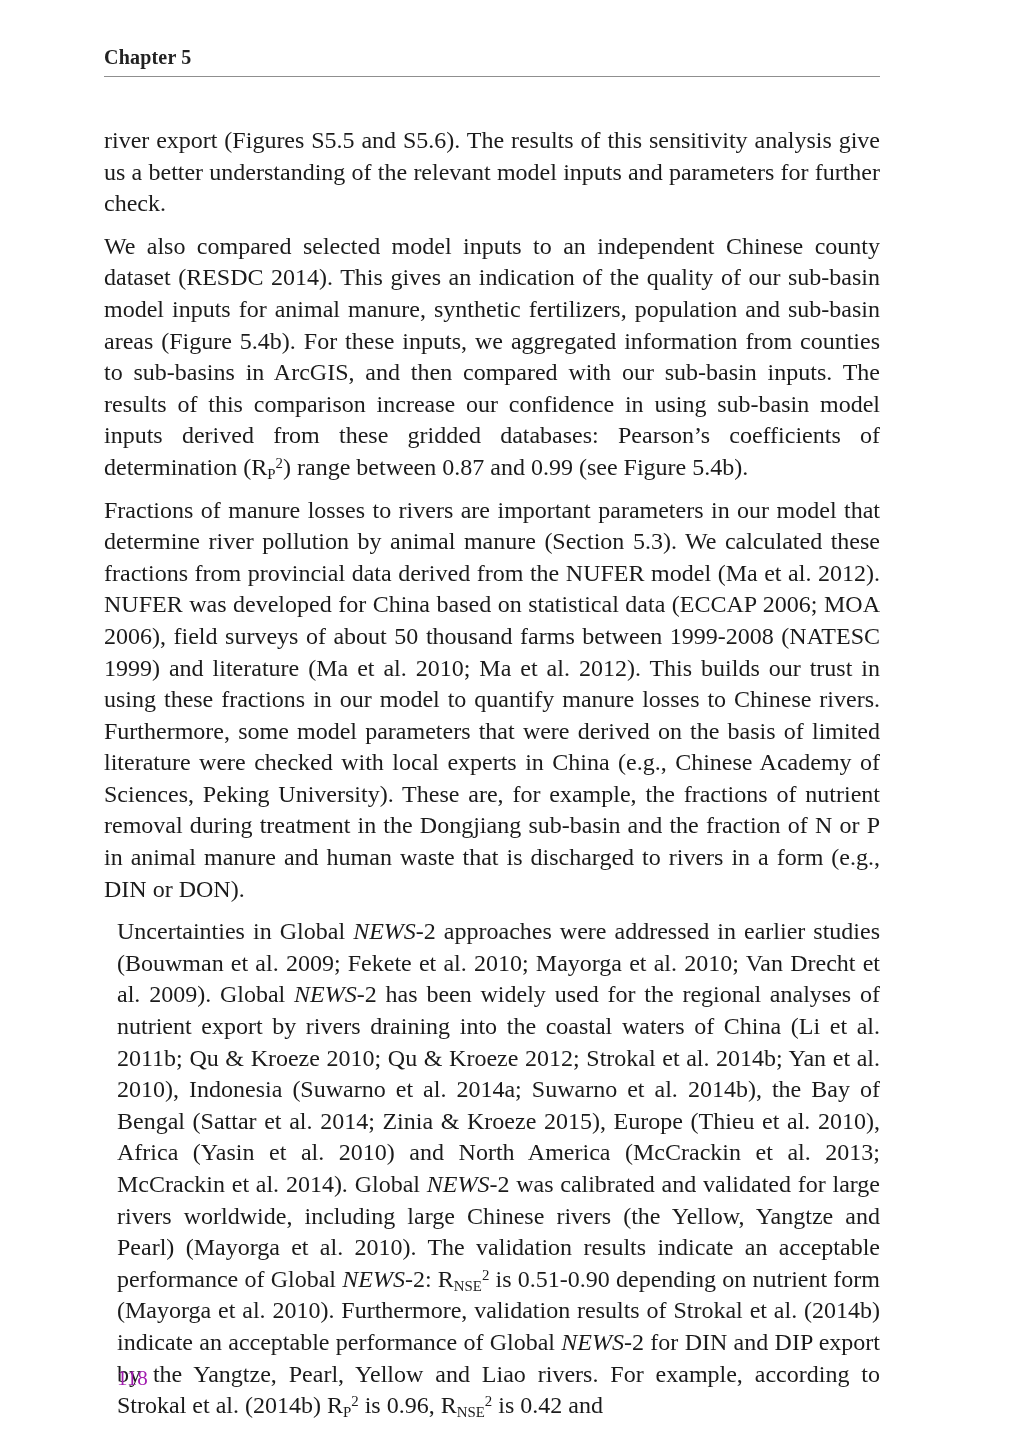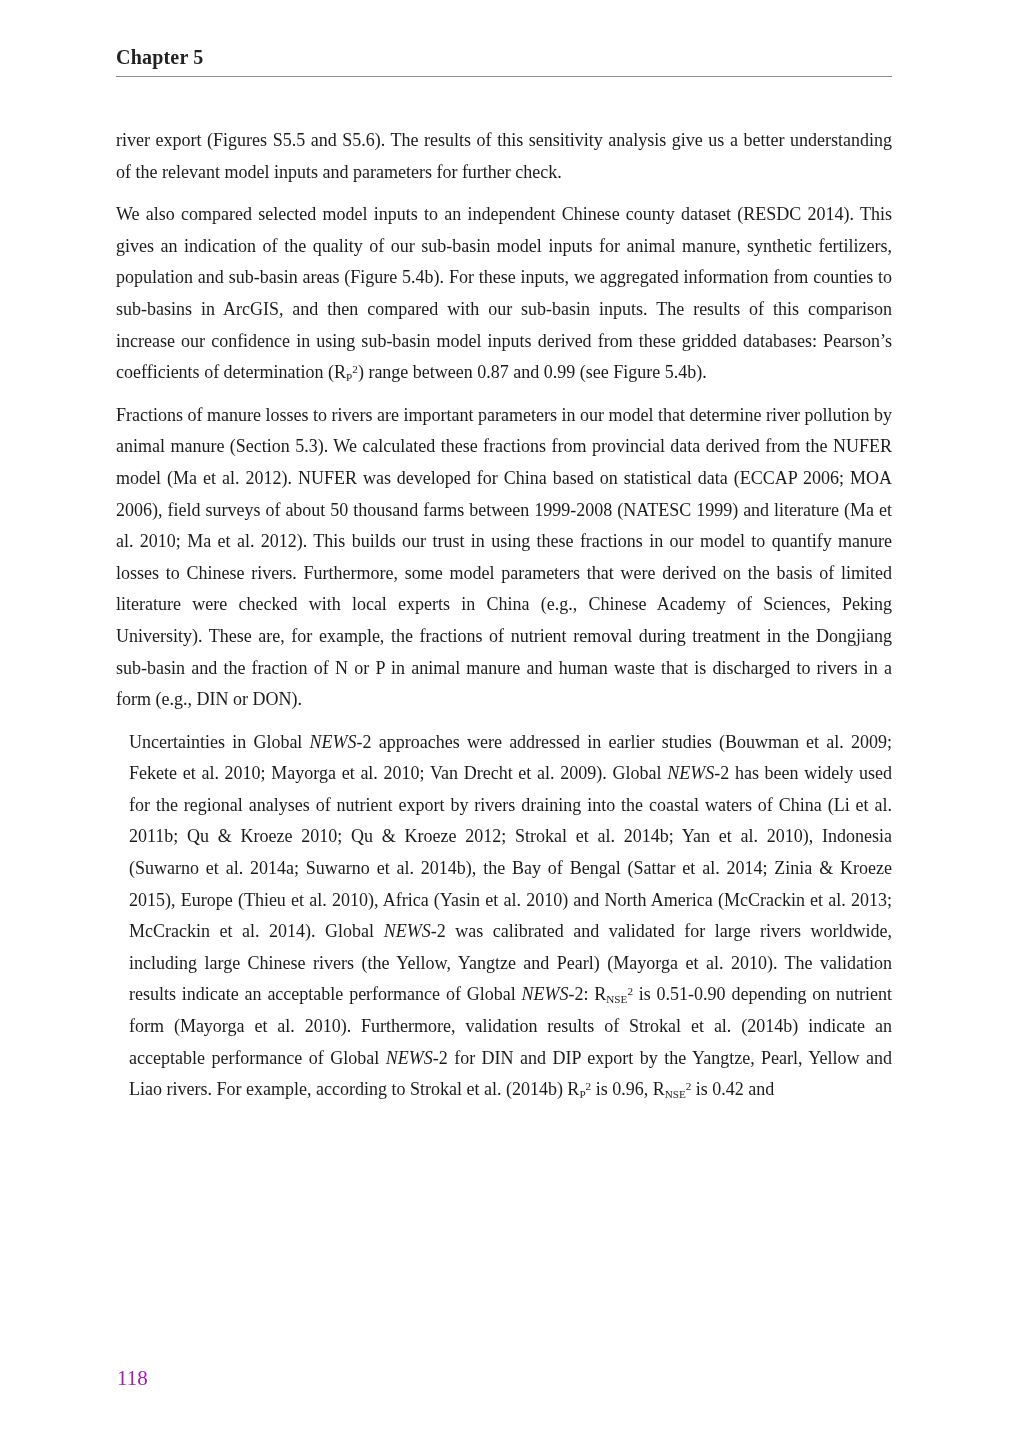--- a/index.html
+++ b/index.html
@@ -11,21 +11,21 @@
     position: relative;
     width: 1018px;
     height: 1440px;
     background: #ffffff;
     font-family: "Liberation Serif", "DejaVu Serif", serif;
     color: #1b1b1b;
     overflow: hidden;
   }
   .content {
     position: absolute;
-    left: 116px;
+    left: 104px;
     top: 46px;
     width: 776px;
     font-family: Liberation Serif, serif;
   }
   .running-head {
     font-size: 20px;
     font-weight: bold;
     color: #222222;
     padding-bottom: 7px;
     letter-spacing: 0.2px;
@@ -34,21 +34,21 @@
     border: none;
     border-top: 1.5px solid #8f8f8f;
     margin: 0;
     width: 776px;
   }
   .body-text {
     margin-top: 48px;
   }
   .para {
     margin: 0 0 11px 0;
-    font-size: 18px;
+    font-size: 24px;
     line-height: 31.6px;
     text-align: justify;
     text-justify: inter-word;
   }
   .para:last-child { margin-bottom: 0; margin-left: 13px; }
   .it { font-style: italic; }
   sub.scriptrun {
     font-size: 0.62em;
     line-height: 0;
     vertical-align: -0.25em;

